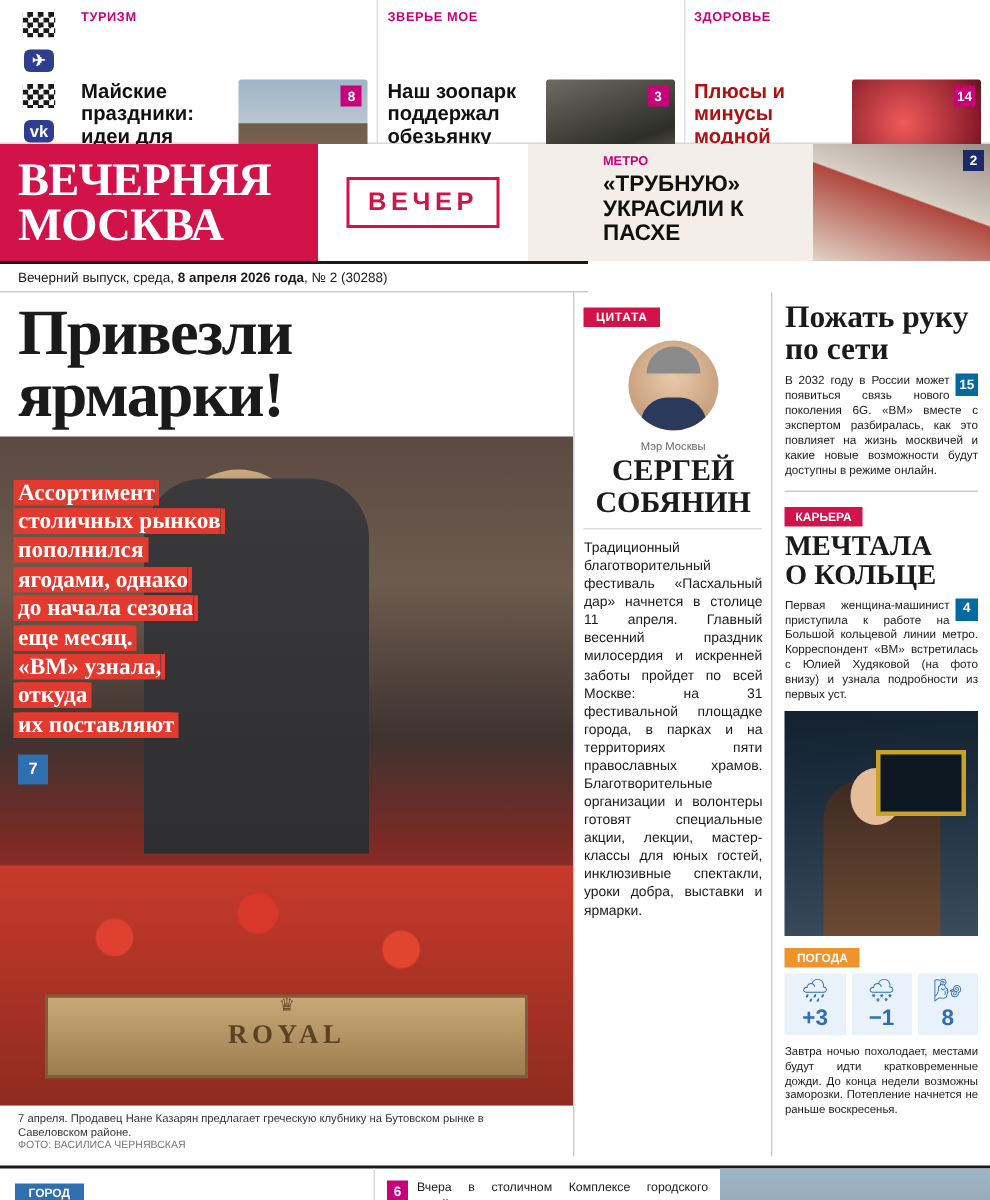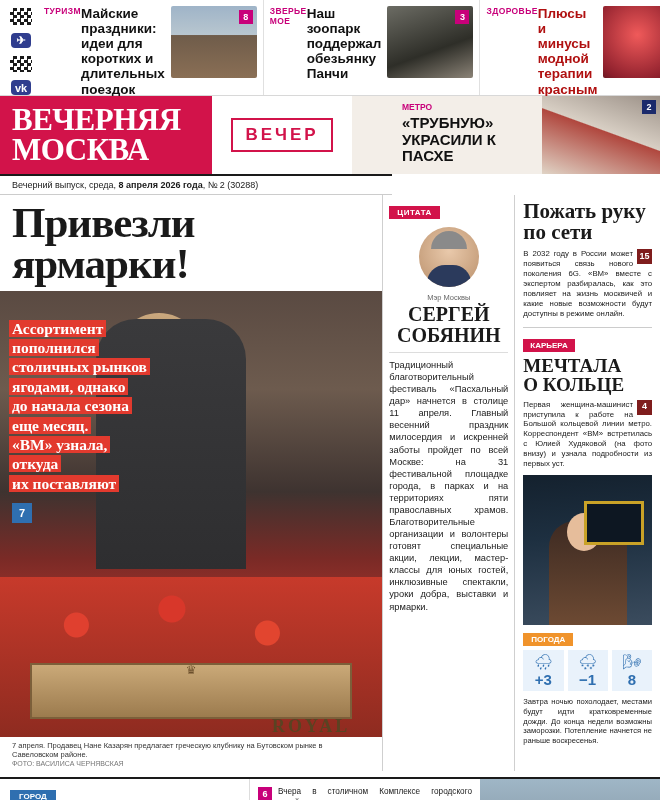--- a/index.html
+++ b/index.html
@@ -16,21 +16,21 @@
   
   .topstrip { display:flex; height:96px; border-bottom:1px solid #d8d8d8; }
   .qrbox { width:48px; padding:6px 4px 0 8px; display:flex; flex-direction:column; gap:6px; align-items:center;}
   .qr { width:26px; height:26px; background:
       repeating-conic-gradient(#1a1a1a 0% 25%, #ffffff 0% 50%) 0 0/7px 7px;
       border:2px solid #fff; }
   .social { width:20px; height:20px; border-radius:4px; display:flex; align-items:center; justify-content:center; color:#fff; font-size:11px; font-weight:bold;}
   .soc-tg { background:#2f3d8e; }
   .soc-vk { background:#2f3d8e; }
 
-  .tcell { flex:1; display:flex; padding:6px 6px 4px 6px; position:relative; }
+  .tcell { flex:1; display:flex; flex-direction:column; padding:6px 6px 4px 6px; position:relative;gap:34px; }
   .trubric { font-size:8.5px; font-weight:bold; color:#c8007a; letter-spacing:.4px; margin-bottom:3px;}
   .thead { font-size:13.5px; line-height:1.12; font-weight:bold; color:#111; }
   .tflex { display:flex; gap:6px; }
   .tpic { width:86px; height:72px; flex:none; border-radius:2px; overflow:hidden; position:relative; }
   .pagenum { position:absolute; right:4px; top:4px; width:14px; height:14px; background:#c8007a; color:#fff; font-size:9px; font-weight:bold; display:flex; align-items:center; justify-content:center;}
   .pagenum.dark { background:#1b2a6b; }
   .tcell.t1 { border-right:1px solid #e0e0e0; }
   .tcell.t2 { border-right:1px solid #e0e0e0; }
   .tcell.t3 { }
   .t3 .thead { color:#b01010; }
@@ -65,21 +65,21 @@
   .bigtitle { font-family:"Liberation Serif", serif; font-weight:bold; font-size:43px; line-height:.95; padding:8px 0 6px 12px; letter-spacing:-1px;}
   .photo-main { position:relative; height:446px; margin:0 0 0 0; background:
         linear-gradient(180deg,#5a4a42 0%,#6d5b4e 22%,#3e3330 45%,#7a2a26 60%,#b8392f 78%,#c4402f 100%);
         overflow:hidden; }
   .photo-main .berries { position:absolute; left:0; right:0; bottom:0; height:160px;
         background:radial-gradient(circle at 20% 30%,#e0402f 12px,transparent 13px),
                    radial-gradient(circle at 45% 20%,#d8372a 13px,transparent 14px),
                    radial-gradient(circle at 70% 35%,#e2452f 12px,transparent 13px),
                    linear-gradient(180deg,#c73a2b,#8e2b20); }
   .photo-main .crate { position:absolute; left:30px; right:30px; bottom:18px; height:56px; background:linear-gradient(180deg,#caa978,#9c7b4e); border:2px solid #7c5f3a; }
-  .crate-txt { position:absolute; left:0; right:0; top:14px; text-align:right; color:#5a4322; font-weight:bold; font-size:18px; letter-spacing:3px; font-family:"Liberation Serif",serif;margin-top:37px;}
+  .crate-txt { position:absolute; left:0; right:0; top:14px; text-align:center; color:#5a4322; font-weight:bold; font-size:18px; letter-spacing:3px; font-family:"Liberation Serif",serif;}
   .crown { position:absolute; left:50%; top:-2px; transform:translateX(-50%); color:#6b4f2c; font-size:12px;}
   .person { position:absolute; left:96px; top:28px; width:150px; height:250px;
       background:linear-gradient(180deg,#3a3a3c 0%,#2e2e30 100%); border-radius:40px 40px 0 0;}
   .hair { position:absolute; left:113px; top:22px; width:92px; height:96px; background:linear-gradient(180deg,#caa87e,#8d6a45); border-radius:50% 50% 40% 40%; }
   .hair:after{content:"";position:absolute;left:14px;top:16px;width:64px;height:56px;background:#e8c2a4;border-radius:50%;}
 
   .lead { position:absolute; left:12px; top:28px; width:170px; color:#fff; }
   .lead p { margin:0; font-size:15.5px; line-height:1.25; font-weight:bold; font-family:"Liberation Serif", serif; }
   .lead p span { background:#e23a2e; box-shadow:3px 0 0 #e23a2e, -3px 0 0 #e23a2e; }
   .lead .pg { margin-top:10px; width:20px; height:20px; background:#2f6fb0; color:#fff; font-size:11px; font-weight:bold; display:flex; align-items:center; justify-content:center;}
@@ -93,21 +93,21 @@
   .portrait:after{content:"";position:absolute;left:8px;bottom:0;width:44px;height:22px;background:#2b3a5c;border-radius:18px 18px 0 0;}
   .portrait:before{content:"";position:absolute;left:12px;top:4px;width:36px;height:18px;background:#8a8a8a;border-radius:18px 18px 0 0;}
   .minilab { font-size:7.5px; color:#666; text-align:center; }
   .name { font-family:"Liberation Serif", serif; font-weight:bold; font-size:20px; line-height:1.05; text-align:center; margin:2px 0 6px 0; text-transform:uppercase;}
   .midtext { font-size:9.3px; line-height:1.3; text-align:justify; }
   .hr-mid { border:0; border-top:1px solid #ddd; margin:6px 0;}
 
   
   .r-title { font-family:"Liberation Serif", serif; font-weight:bold; font-size:21px; line-height:1.0; margin:0 0 6px 0; }
   .r-body { font-size:7.8px; line-height:1.28; text-align:justify; position:relative; }
-  .r-pg { float:right; width:15px; height:15px; background:#7f1d1d; color:#fff; font-size:9px; font-weight:bold; display:flex; align-items:center; justify-content:center; margin:0 0 2px 4px;}
+  .r-pg { float:right; width:15px; height:15px; background:#0369a1; color:#fff; font-size:9px; font-weight:bold; display:flex; align-items:center; justify-content:center; margin:0 0 2px 4px;}
   .r-sep { border:0; border-top:1px solid #ccc; margin:8px 0 6px 0;}
   .r-rub { display:inline-block; background:#d2134a; color:#fff; font-size:8px; font-weight:bold; padding:2px 7px; margin-bottom:4px;}
   .r-h2 { font-family:"Liberation Serif", serif; font-weight:bold; font-size:19px; line-height:1.02; margin:0 0 5px 0; text-transform:uppercase;}
   .r-photo { height:150px; margin-top:6px; background:linear-gradient(175deg,#14212e 0%,#1d2f40 40%,#3b4c5e 100%); position:relative; overflow:hidden;}
   .r-photo .p-person{ position:absolute; left:26px; bottom:0; width:78px; height:104px; background:linear-gradient(180deg,#3d2a22,#6d4a33); border-radius:26px 26px 0 0;}
   .r-photo .p-face{ position:absolute; left:44px; bottom:74px; width:34px; height:38px; background:#e6bd9b; border-radius:50%;}
   .r-photo .p-box{ position:absolute; right:8px; top:26px; width:60px; height:44px; background:#0d1722; border:3px solid #c9a227;}
 
   
   .w-rub { display:inline-block; background:#f0932b; color:#fff; font-size:8px; font-weight:bold; padding:2px 8px; margin:8px 0 4px 0;}
@@ -207,22 +207,22 @@
         <div class="hair"></div>
         <div class="person"></div>
         <div class="berries"></div>
         <div class="crate">
           <div class="crown">♛</div>
           <div class="crate-txt">ROYAL</div>
         </div>
 
         <div class="lead">
           <p><span>Ассортимент</span></p>
+          <p><span>столичных рынков</span></p>
           <p><span>пополнился</span></p>
-          <p><span>столичных рынков</span></p>
           <p><span>ягодами, однако</span></p>
           <p><span>до начала сезона</span></p>
           <p><span>еще месяц.</span></p>
           <p><span>«ВМ» узнала,</span></p>
           <p><span>откуда</span></p>
           <p><span>их поставляют</span></p>
           <div class="pg">7</div>
         </div>
       </div>
 

